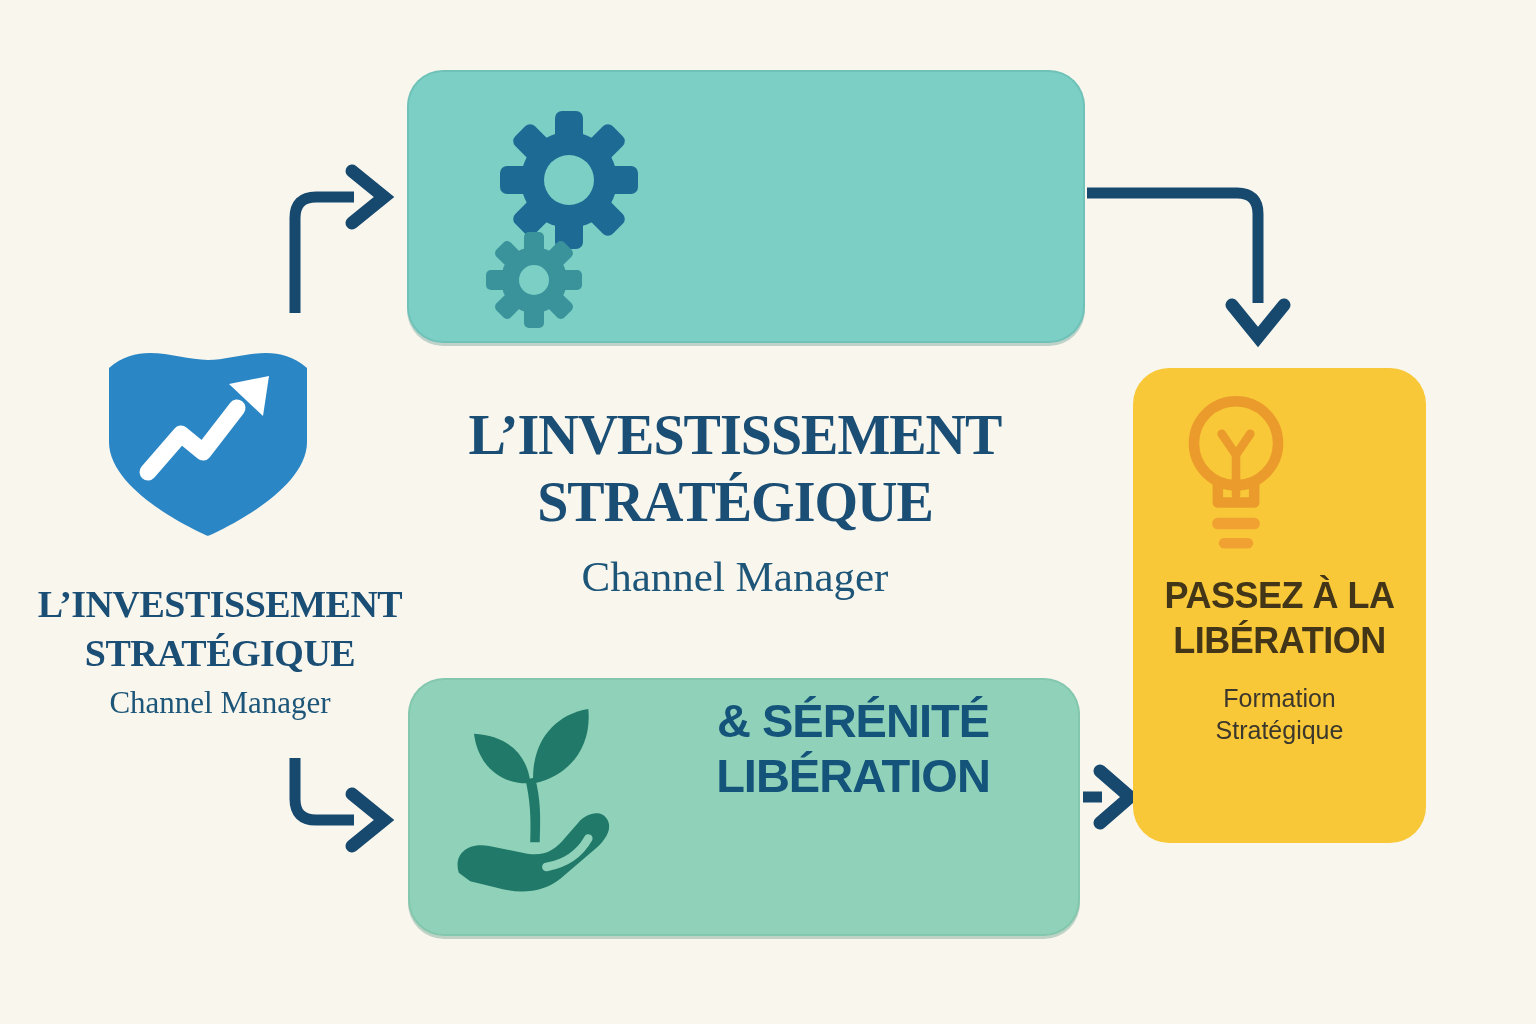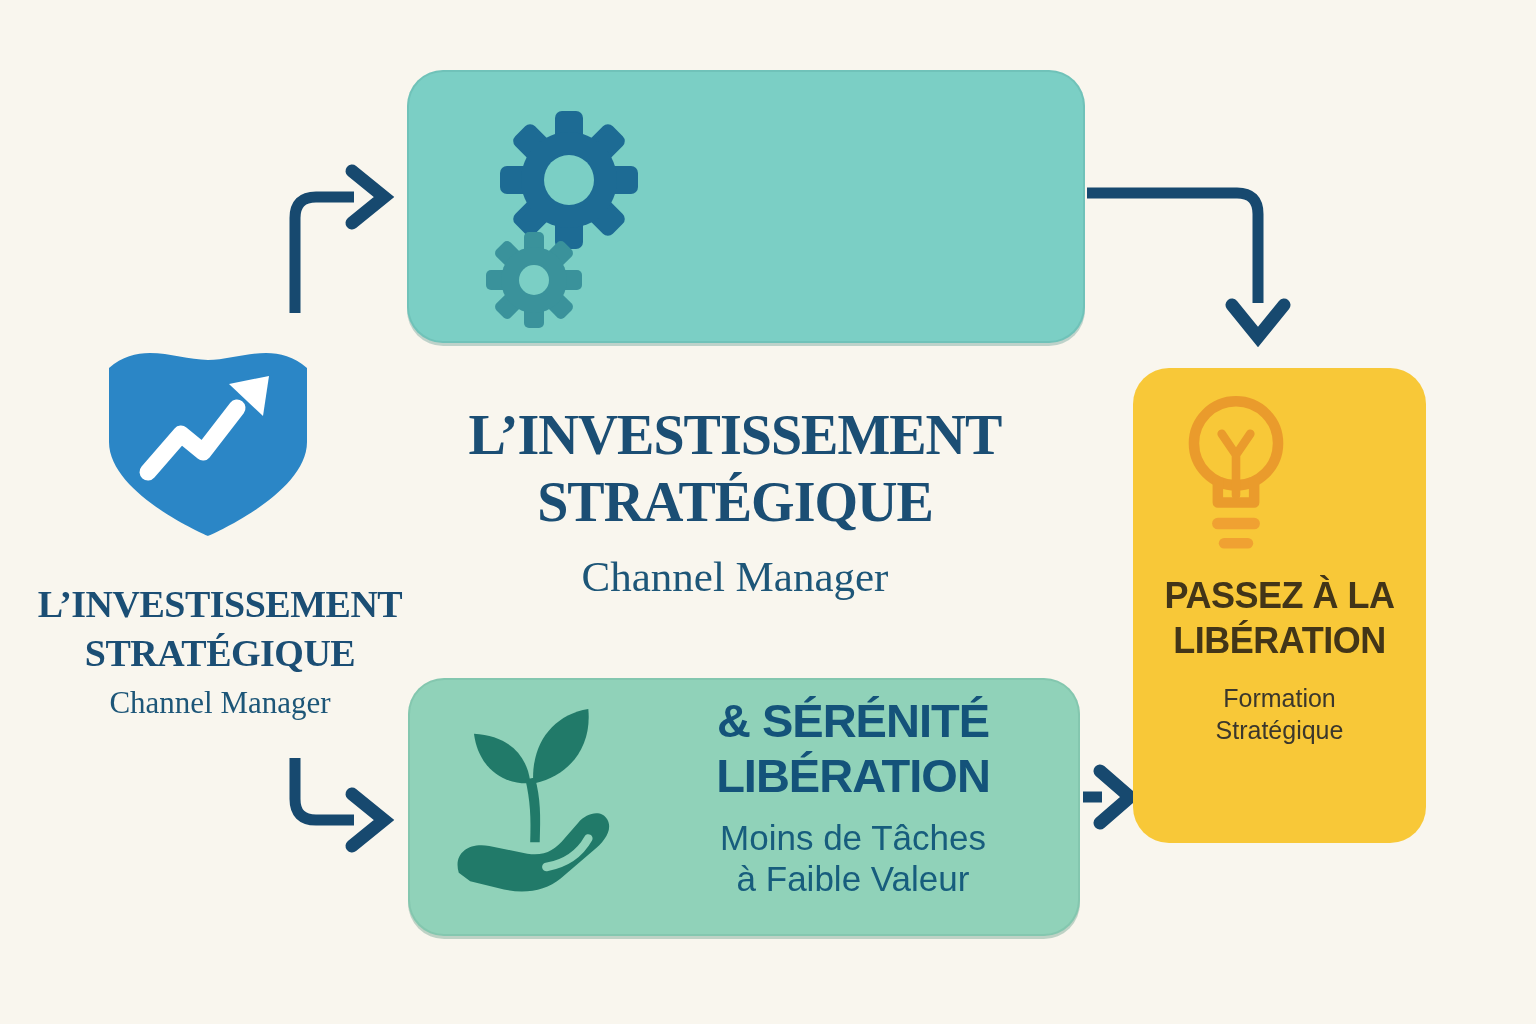--- a/index.html
+++ b/index.html
@@ -148,24 +148,20 @@
           <path d="M26 188 C20 168 36 156 58 160 L98 168 C116 171 127 164 137 152 L151 136 C161 124 176 122 182 132 C188 143 179 155 167 165 L133 194 C116 208 92 211 67 204 L38 197 Z"></path>
         </g>
         <path d="M118 182 C140 178 153 168 162 152" fill="none" stroke="var(--box-green,#90d2b9)" stroke-width="9" stroke-linecap="round"></path>
       </svg>
     </div>
     <div class="text-col">
       <div class="teal-title">
         <div>&amp; SÉRÉNITÉ</div>
         <div>LIBÉRATION</div>
       </div>
-      <div class="teal-sub">
-        <div>Moins de Tâches</div>
-        <div>à Faible Valeur</div>
-      </div>
     </div>
   </div>
 
   <div class="card right">
     <div class="bulb-col">
       <svg width="170" height="172" viewBox="0 0 170 180" xmlns="http://www.w3.org/2000/svg">
         <circle cx="85" cy="60" r="44" fill="none" stroke="var(--bulb-outline,#ea9b2c)" stroke-width="11"></circle>
         <path d="M66 96 L66 122 L104 122 L104 96" fill="none" stroke="var(--bulb-outline,#ea9b2c)" stroke-width="11" stroke-linejoin="round"></path>
         <path d="M70 50 L85 72 L100 50 M85 72 L85 114" fill="none" stroke="var(--bulb-outline,#ea9b2c)" stroke-width="9" stroke-linecap="round" stroke-linejoin="round"></path>
         <rect x="60" y="138" width="50" height="12" rx="6" fill="var(--bulb-base,#f0a132)"></rect>

